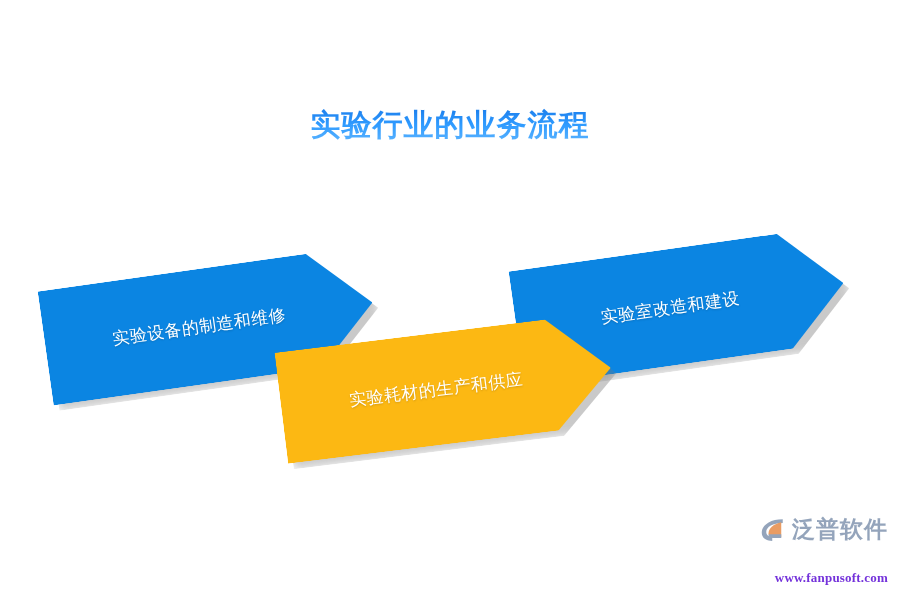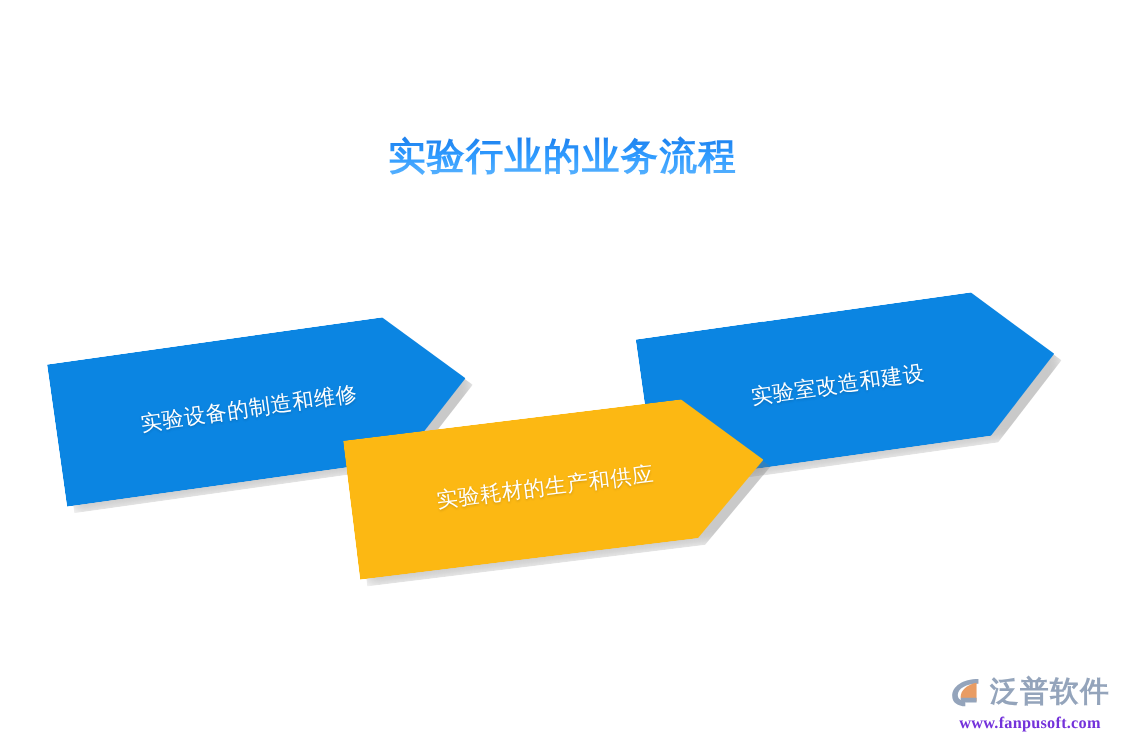--- a/index.html
+++ b/index.html
@@ -124,22 +124,23 @@
     z-index: 1;
   }
 
   
   #watermark {
     position: absolute;
     right: 12px;
     bottom: 14px;
     display: flex;
     flex-direction: column;
-    align-items: center;
+    align-items: flex-end;
     opacity: 0.95;
+    gap: 24px;
   }
   #watermark .brand-row {
     display: flex;
     align-items: center;
     gap: 4px;
   }
   #watermark .brand-mark {
     width: 30px;
     height: 30px;
     flex: 0 0 30px;

